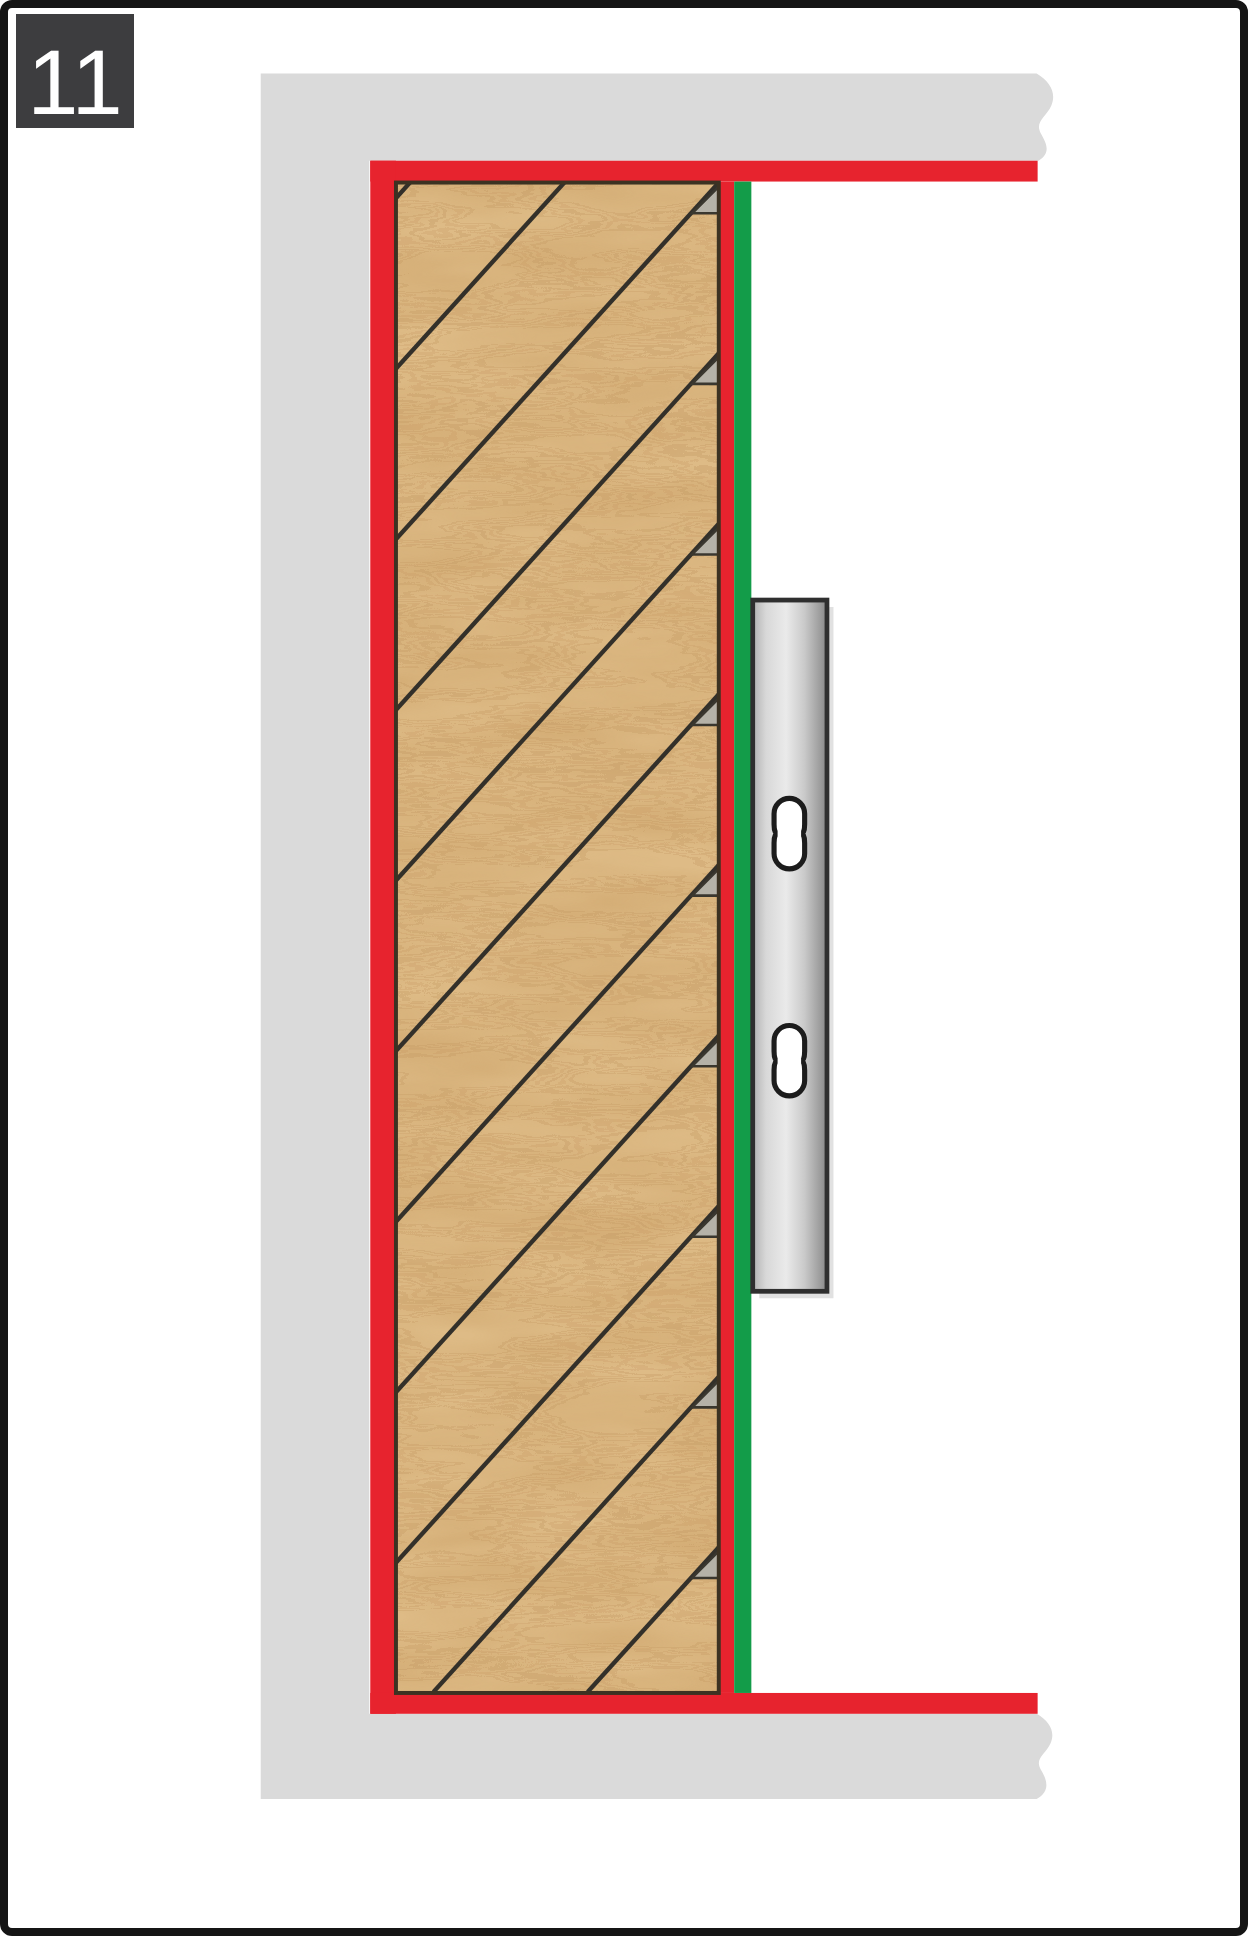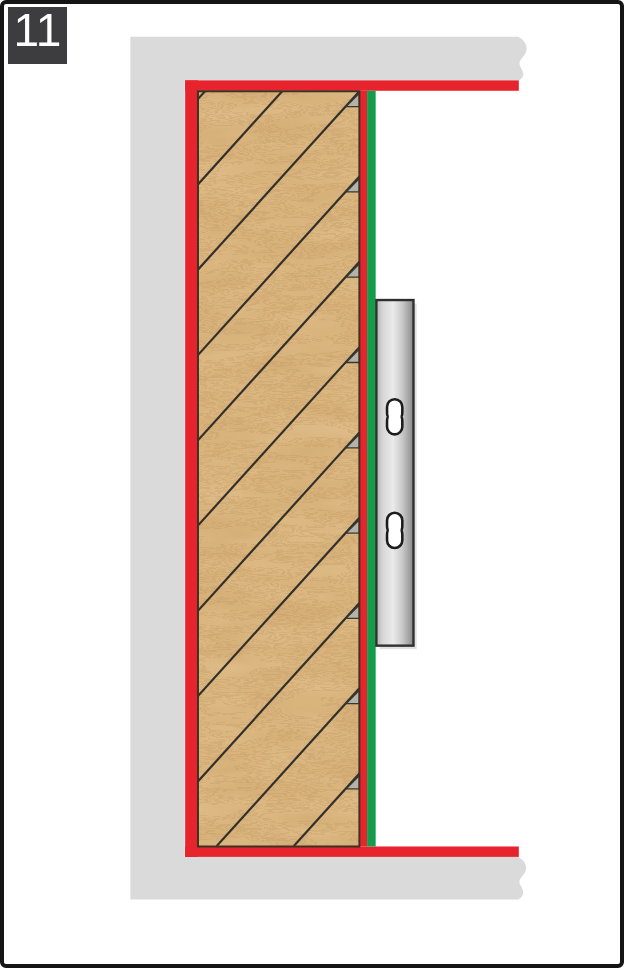--- a/index.html
+++ b/index.html
@@ -10,21 +10,21 @@
     border:4px solid #151515;
     border-radius:6px;
     background:#ffffff;
     overflow:hidden;
     font-family:"Liberation Sans", sans-serif;
   }
   .diagram-svg{position:absolute;left:0;top:0;width:100%;height:100%;display:block;}
   .step-badge{
     position:absolute;left:4px;top:3px;
     width:59px;height:57px;
-    display:flex;align-items:flex-start;justify-content:center;
+    display:flex;align-items:flex-end;justify-content:center;
     font-size:46px;line-height:1;
     user-select:none;
   }
 </style>
 </head>
 <body>
 
 <div class="canvas">
 
   <svg class="diagram-svg" viewBox="0 0 624 968" preserveAspectRatio="none">

